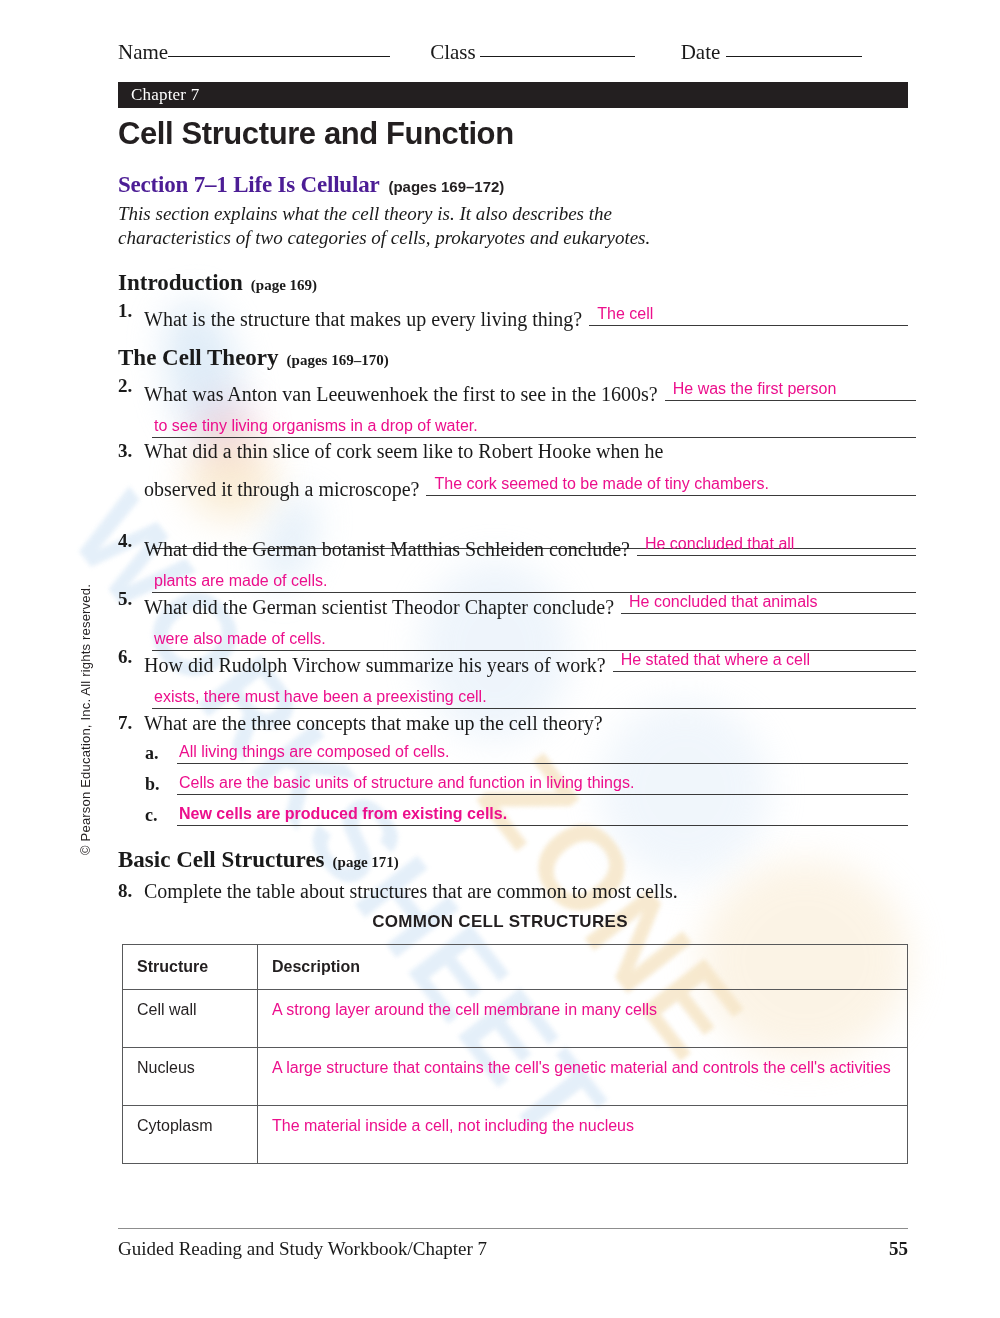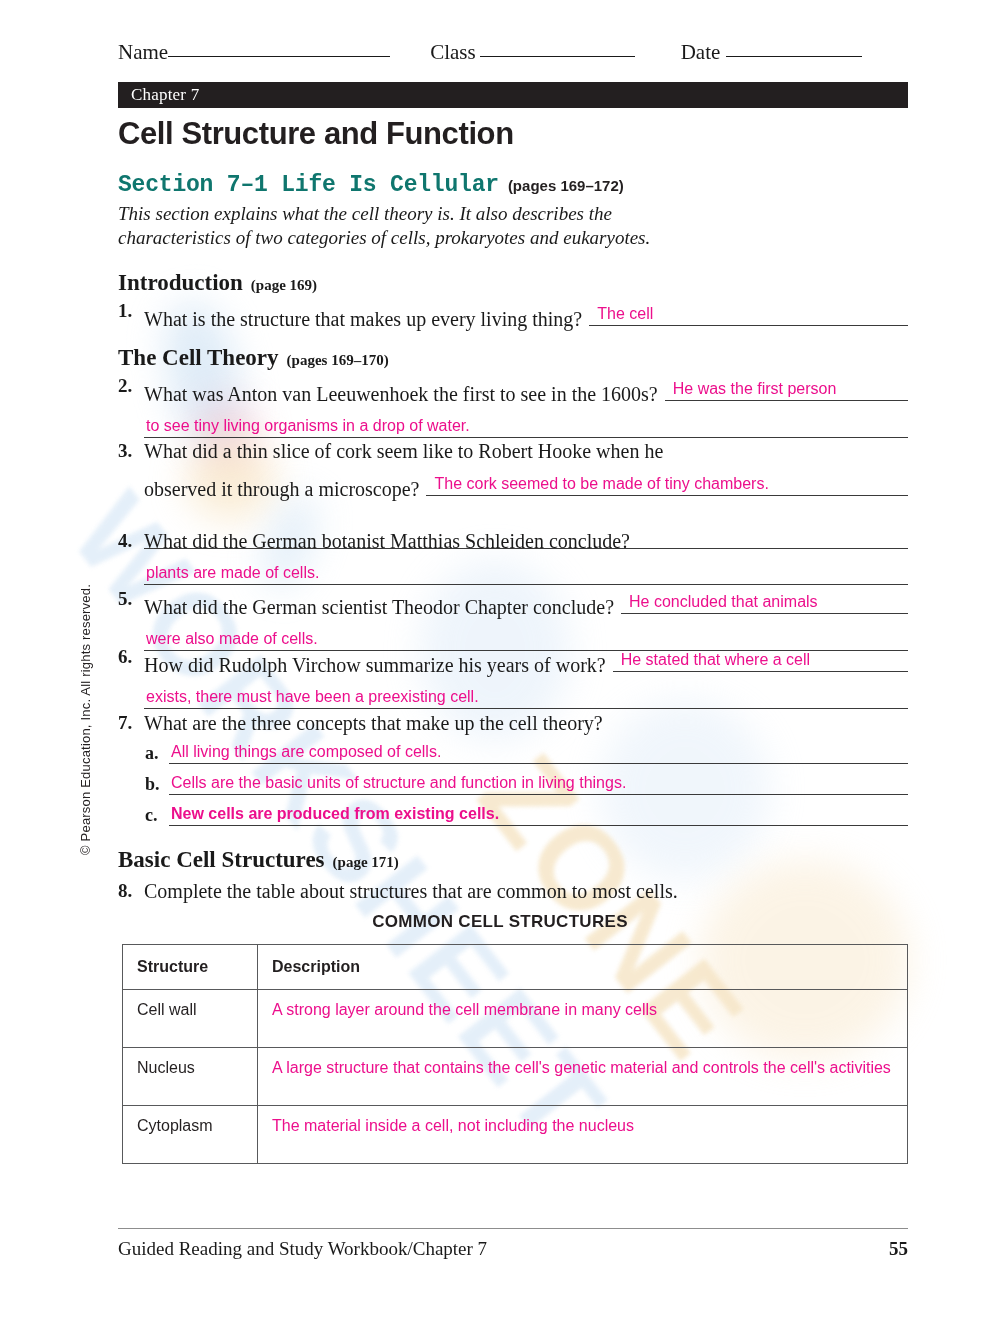--- a/index.html
+++ b/index.html
@@ -121,24 +121,24 @@
     color: #231f20;
     letter-spacing: -.4px;
   }
 
   .section-head {
     position: absolute;
     left: 118px; top: 172px;
     display: flex; align-items: baseline; gap: 9px;
   }
   .section-head .h {
-    font-family: Liberation Mono, monospace;
+    font-family: Liberation Serif, serif;
     font-weight: bold;
     font-size: 23px;
-    color: #0f766e;
+    color: #4c1d95;
     letter-spacing: -.2px;
   }
   .section-head .pg {
     font-family: "Liberation Sans", sans-serif;
     font-weight: bold;
     font-size: 15px;
     color: #231f20;
   }
 
   .section-desc {
@@ -202,21 +202,21 @@
     bottom: 2px;
     font-family: "Liberation Sans", sans-serif;
     font-size: 16px;
     color: #ec0f8c;
     white-space: nowrap;
   }
   .ans-full {
     border-bottom: 1.4px solid #3a3a3a;
     position: relative;
     height: 26px;
-    margin-left: 0;
+    margin-left: 8px;
   }
   .ans-full .ans {
     position: absolute;
     left: 2px;
     bottom: 2px;
     font-family: "Liberation Sans", sans-serif;
     font-size: 16px;
     color: #ec0f8c;
     white-space: nowrap;
   }
@@ -411,20 +411,23 @@
           <span class="ans"></span>
         </div>
       </div>
     </div>
 
     <div class="q" style="left:118px; top:530px; width:790px;">
       <span class="num">4.</span>
       <div class="body">
         <div class="qline">
           <span class="qtext">What did the German botanist Matthias Schleiden conclude?</span>
+          <span class="ans-slot">
+            <span class="ans">He concluded that all</span>
+          </span>
         </div>
         <div class="ans-full" style="width:764px; margin-top:6px;">
           <span class="ans">plants are made of cells.</span>
         </div>
       </div>
     </div>
 
     <div class="q" style="left:118px; top:588px; width:790px;">
       <span class="num">5.</span>
       <div class="body">

